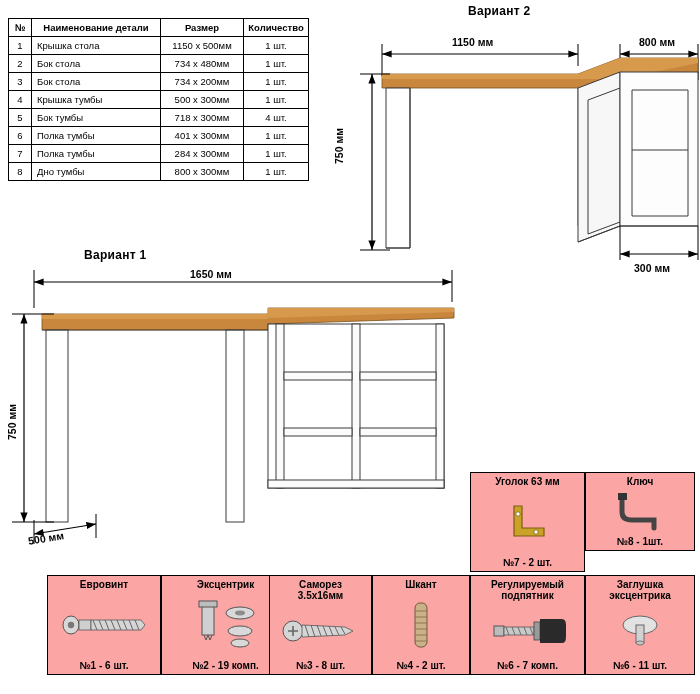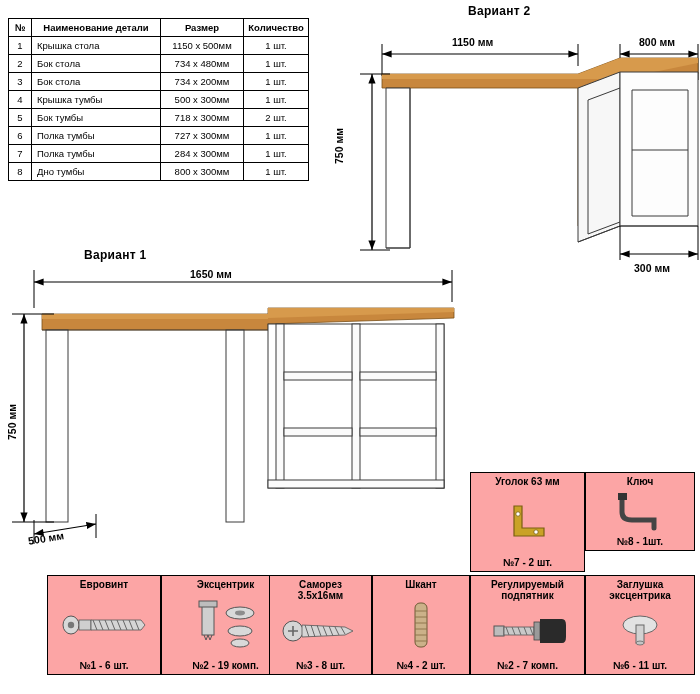--- a/index.html
+++ b/index.html
@@ -98,26 +98,26 @@
     <tr>
       <td>4</td>
       <td class="name">Крышка тумбы</td>
       <td>500 x 300мм</td>
       <td>1 шт.</td>
     </tr>
     <tr>
       <td>5</td>
       <td class="name">Бок тумбы</td>
       <td>718 x 300мм</td>
-      <td>2 шт.</td>
+      <td>4 шт.</td>
     </tr>
     <tr>
       <td>6</td>
       <td class="name">Полка тумбы</td>
-      <td>727 x 300мм</td>
+      <td>401 x 300мм</td>
       <td>1 шт.</td>
     </tr>
     <tr>
       <td>7</td>
       <td class="name">Полка тумбы</td>
       <td>284 x 300мм</td>
       <td>1 шт.</td>
     </tr>
     <tr>
       <td>8</td>
@@ -316,21 +316,21 @@
   </div>
   <div class="hw-icon">
     <svg width="80" height="30" viewBox="0 0 80 30">
       <rect x="6" y="10" width="10" height="10" fill="#bcbcbc" stroke="#555" stroke-width="1"></rect>
       <path d="M16 11 L46 11 L46 19 L16 19 Z" fill="#c9c9c9" stroke="#555" stroke-width="0.8"></path>
       <path d="M18 11 l3 8 M24 11 l3 8 M30 11 l3 8 M36 11 l3 8 M42 11 l3 8" stroke="#6a6a6a" stroke-width="1"></path>
       <rect x="46" y="6" width="6" height="18" fill="#9a9a9a" stroke="#444" stroke-width="0.8"></rect>
       <path d="M52 3 L74 3 Q78 3 78 9 L78 21 Q78 27 74 27 L52 27 Z" fill="#2a2a2a"></path>
     </svg>
   </div>
-  <div class="hw-qty">№2 - 7 комп.</div>
+  <div class="hw-qty">№6 - 7 комп.</div>
 </div>
 
 <div class="hw-box" style="left:585px;top:575px;width:110px;height:100px;">
   <div class="hw-title">
     <div>Заглушка</div>
     <div>эксцентрика</div>
   </div>
   <div class="hw-icon">
     <svg width="46" height="34" viewBox="0 0 46 34">
       <ellipse cx="23" cy="11" rx="17" ry="9" fill="#e2e2e2" stroke="#666" stroke-width="1"></ellipse>

